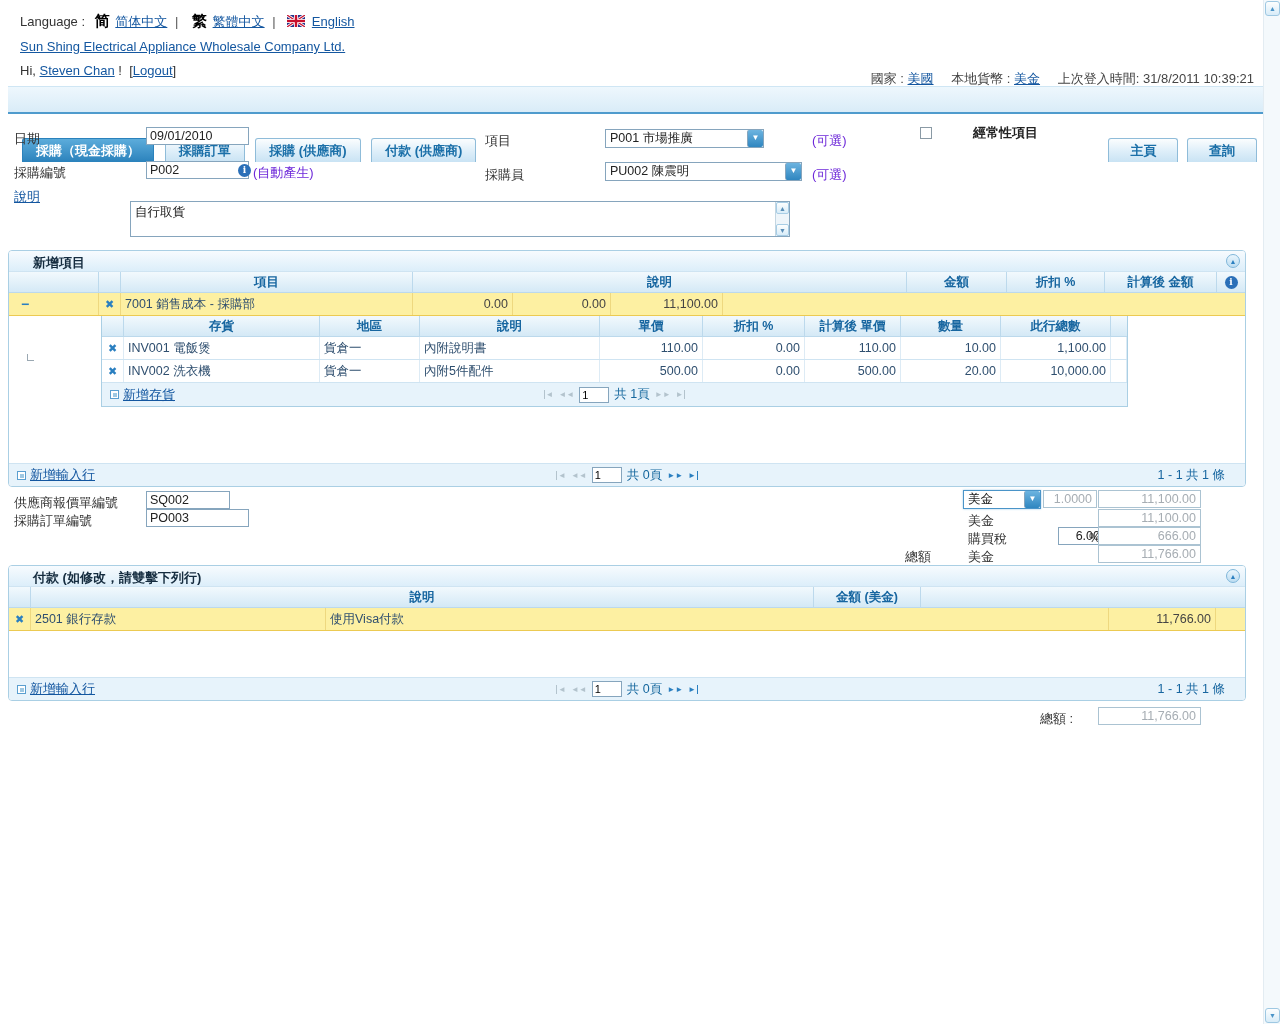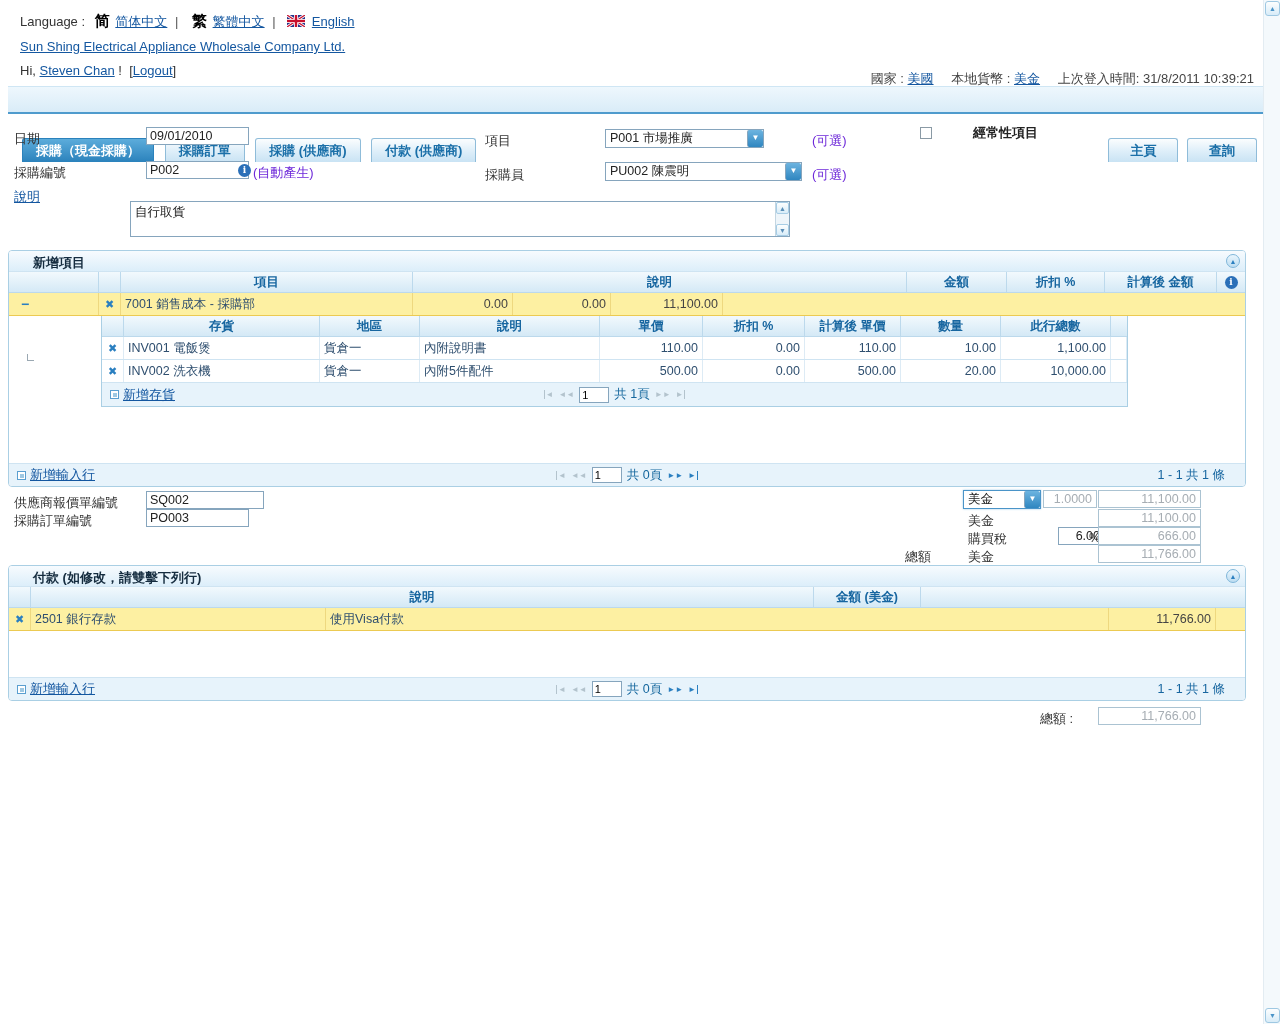--- a/index.html
+++ b/index.html
@@ -306,21 +306,21 @@
         <span>共 0頁</span>
         <span class="pg-ic on">►►</span>
         <span class="pg-ic on bar-r">►</span>
       </span>
       <span class="count-lbl">1 - 1   共 1 條</span>
     </div>
   </div>
 
   <div class="mid-area">
     <span class="f" style="left:14px; top:5px">供應商報價單編號</span>
-    <input class="txt f" style="left: 130px; top: 2px; width: 118px;" value="SQ002">
+    <input class="txt f" style="left: 130px; top: 2px; width: 84px;" value="SQ002">
     <span class="f" style="left:14px; top:23px">採購訂單編號</span>
     <input class="txt f" style="left: 130px; top: 20px; width: 103px;" value="PO003">
 
     <span class="fake-select cur-select f" style="left:963px; top:1px; width:78px">
       <span class="sel-text">美金</span>
       <span class="chev">▼</span>
     </span>
     <input class="dis f" style="left: 1043px; top: 1px; width: 54px;" disabled="" value="1.0000">
     <input class="dis f" style="left: 1098px; top: 1px; width: 103px;" disabled="" value="11,100.00">
 

